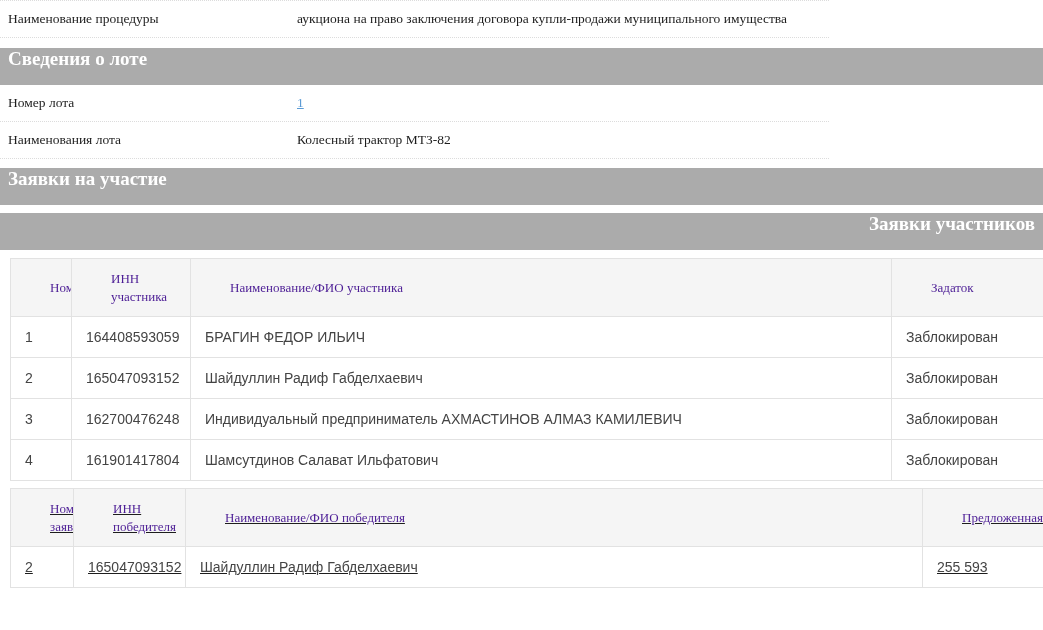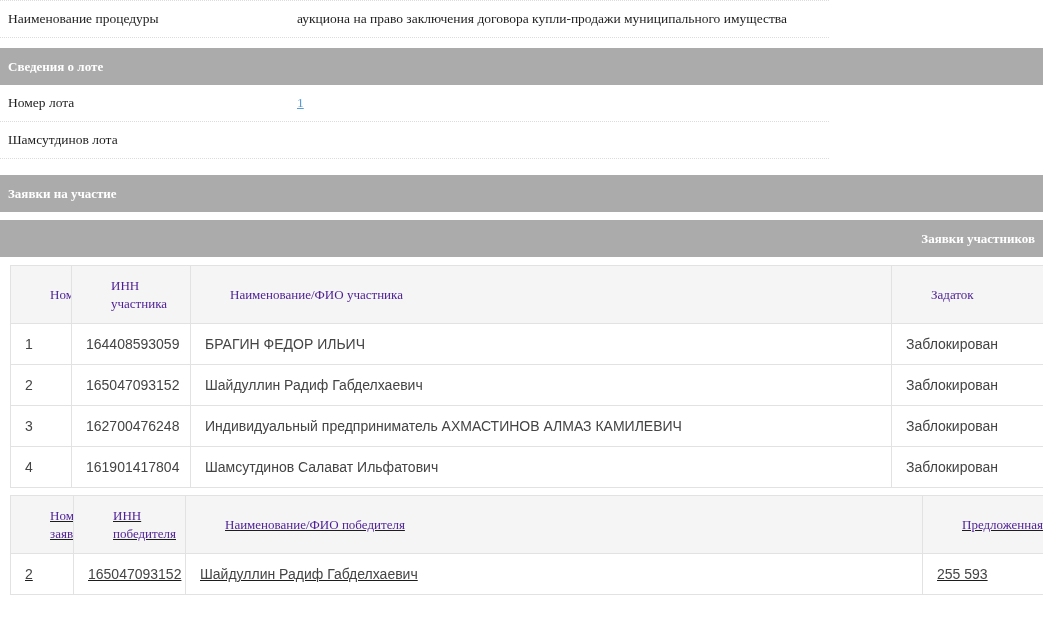--- a/index.html
+++ b/index.html
@@ -29,24 +29,24 @@
   }
   .field-row.first{border-top:1px dotted var(--dotted-border);height:38px;}
   .field-label{width:297px;padding-left:8px;flex:none;}
   .field-value{flex:1;padding-right:12px;}
   a.lot-link{color:var(--link);text-decoration:underline;cursor:pointer;}
 
   
   .section-bar{
     width:1043px;height:37px;
     background:var(--bar-bg);color:var(--bar-text);
-    font-weight:bold;font-size:13px;
-    padding:11px 8px 0 8px;
+    font-weight:bold;font-size:19px;
+    padding:0 8px 0 8px;
   }
-  .mt10{margin-top:10px;} .mt12{margin-top:16px;} .mt8{margin-top:8px;text-align:right;} .mt9{margin-top:9px;}
+  .mt10{margin-top:10px;} .mt12{margin-top:9px;} .mt8{margin-top:8px;text-align:right;} .mt9{margin-top:9px;}
 
   
   table.data{
     border-collapse:collapse;table-layout:fixed;
     width:1033px;margin:8px 0 0 10px;
     background:#fff;
   }
   table.data.winner{margin-top:7px;text-decoration:underline;}
   table.data th, table.data td{
     border:1px solid var(--table-border);
@@ -82,21 +82,22 @@
   <div class="section-bar mt10">Сведения о лоте</div>
 
   <div class="field-row">
     <div class="field-label">Номер лота</div>
     <div class="field-value">
       <a class="lot-link" href="#">1</a>
     </div>
   </div>
 
   <div class="field-row">
-    <div class="field-label">Шамсутдинов лота</div>
+    <div class="field-label">Наименования лота</div>
+    <div class="field-value">Колесный трактор МТЗ-82</div>
   </div>
 
   <div class="section-bar mt12">Заявки на участие</div>
   <div class="section-bar mt8">Заявки участников</div>
 
   <table class="data">
     <colgroup>
       <col style="width:61px">
         <col style="width:119px">
         <col style="width:701px">

